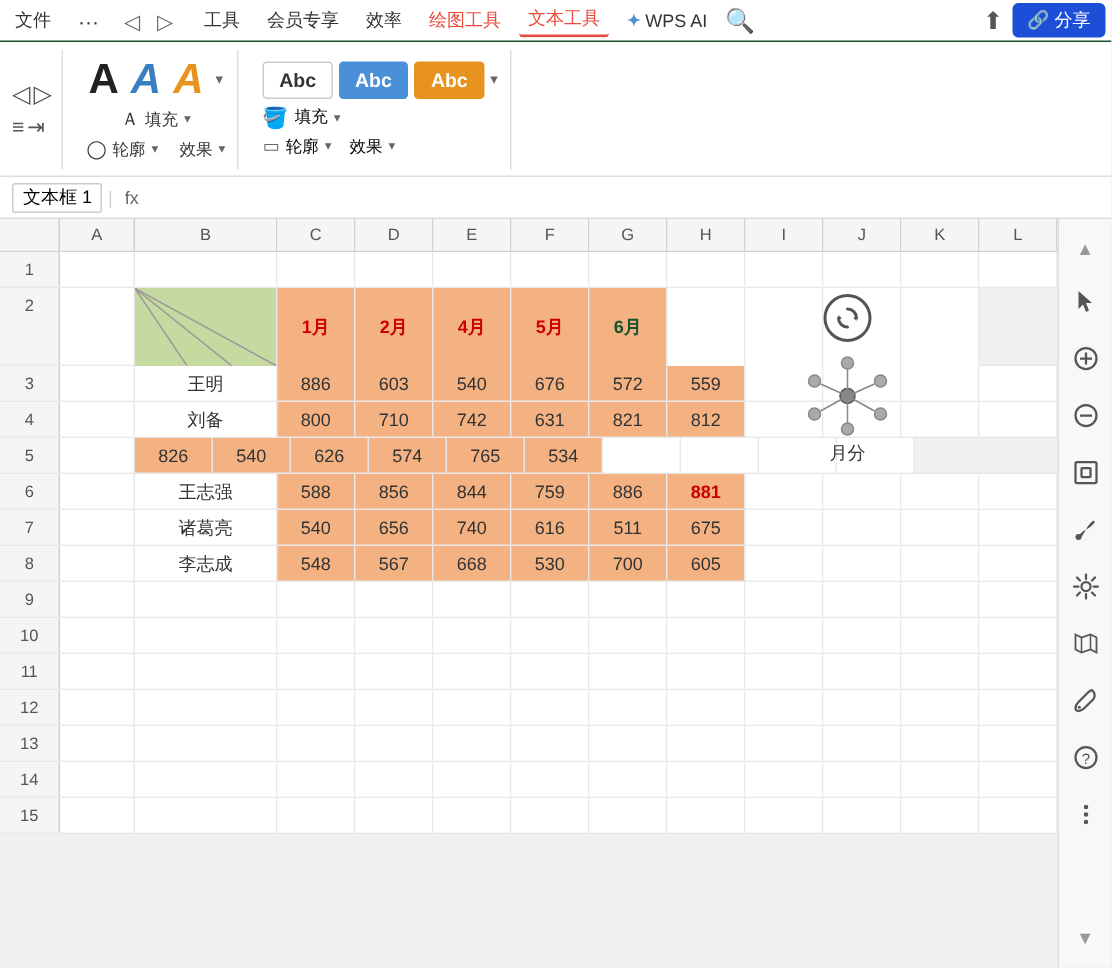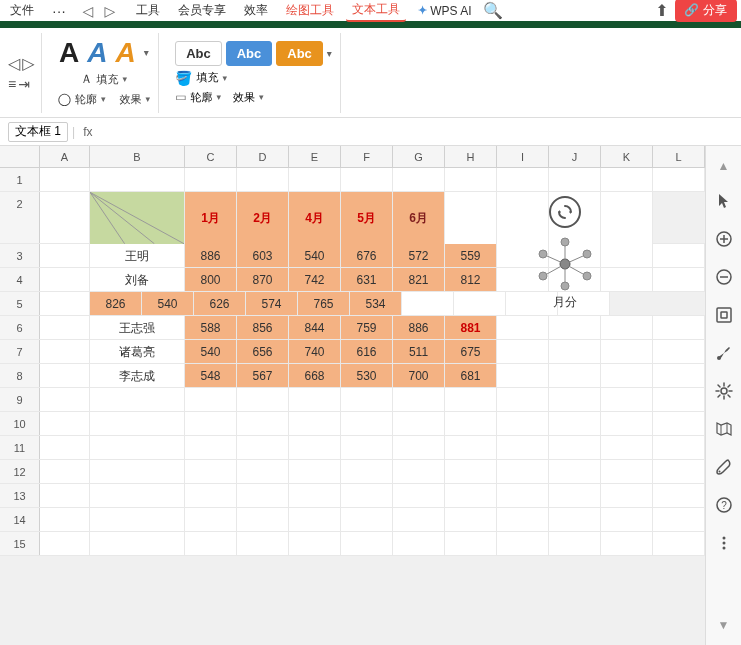--- a/index.html
+++ b/index.html
@@ -1,19 +1,19 @@
 <!DOCTYPE html>
 <html><head>
   <meta charset="utf-8">
   <style>
     * { margin: 0; padding: 0; box-sizing: border-box; }
     body { font-family: 'Microsoft YaHei', Arial, sans-serif; font-size: 12px; background: #f0f0f0; width: 741px; height: 645px; overflow: hidden; }
     .share-btn {
       margin-left: auto;
-      background: #ef4444;
+      background: #1d4ed8;
       color: white;
       border: none;
       border-radius: 4px;
       padding: 3px 10px;
       font-size: 12px;
       cursor: pointer;
     }
 
     
     .ribbon {
@@ -231,21 +231,21 @@
       align-items: center;
       justify-content: center;
       cursor: pointer;
       font-size: 14px;
       color: #666;
     }
 
     .ribbon-top {
       height: 28px;
       background: #fff;
-      border-bottom: 7px solid #14532d;
+      border-bottom: 1px solid #14532d;
       display: flex;
       align-items: center;
       padding: 0 4px;
       gap: 6px;
     }
     .menu-item {
       font-size: 12px;
       color: #333;
       padding: 2px 6px;
       cursor: pointer;
@@ -389,21 +389,21 @@
             <line x1="0" y1="0" x2="95" y2="52" stroke="#999" stroke-width="1"></line>
             <line x1="0" y1="0" x2="65" y2="52" stroke="#999" stroke-width="1"></line>
             <line x1="0" y1="0" x2="35" y2="52" stroke="#999" stroke-width="1"></line>
           </svg>
         </div>
 
         <div class="cell cell-orange-header col-c" style="height:52px;line-height:52px;color:#c00;font-weight:bold;">1月</div>
         <div class="cell cell-orange-header col-d" style="height:52px;line-height:52px;color:#c00;font-weight:bold;">2月</div>
         <div class="cell cell-orange-header col-f" style="height:52px;line-height:52px;color:#c00;font-weight:bold;">4月</div>
         <div class="cell cell-orange-header col-g" style="height:52px;line-height:52px;color:#c00;font-weight:bold;">5月</div>
-        <div class="cell cell-orange-header col-h" style="height:52px;line-height:52px;color:#7f1d1d;font-weight:bold;">6月</div>
+        <div class="cell cell-orange-header col-h" style="height:52px;line-height:52px;color:#14532d;font-weight:bold;">6月</div>
         <div class="cell cell-white col-i" style="height:52px;"></div>
         <div class="cell cell-white col-j" style="height:52px;"></div>
         <div class="cell cell-white col-k" style="height:52px;"></div>
         <div class="cell cell-white col-l" style="height:52px;"></div>
       </div>
 
       <div class="grid-row">
         <div class="row-header">3</div>
         <div class="cell cell-white col-a"></div>
         <div class="cell cell-white col-b cell-name">王明</div>
@@ -417,21 +417,21 @@
         <div class="cell cell-white col-j"></div>
         <div class="cell cell-white col-k"></div>
         <div class="cell cell-white col-l"></div>
       </div>
 
       <div class="grid-row">
         <div class="row-header">4</div>
         <div class="cell cell-white col-a"></div>
         <div class="cell cell-white col-b cell-name">刘备</div>
         <div class="cell cell-orange col-c">800</div>
-        <div class="cell cell-orange col-d">870</div>
+        <div class="cell cell-orange col-d">710</div>
         <div class="cell cell-orange col-e">742</div>
         <div class="cell cell-orange col-f">631</div>
         <div class="cell cell-orange col-g">821</div>
         <div class="cell cell-orange col-h">812</div>
         <div class="cell cell-white col-i"></div>
         <div class="cell cell-white col-j"></div>
         <div class="cell cell-white col-k"></div>
         <div class="cell cell-white col-l"></div>
       </div>
 
@@ -484,21 +484,21 @@
 
       <div class="grid-row">
         <div class="row-header">8</div>
         <div class="cell cell-white col-a"></div>
         <div class="cell cell-white col-b cell-name">李志成</div>
         <div class="cell cell-orange col-c">548</div>
         <div class="cell cell-orange col-d">567</div>
         <div class="cell cell-orange col-e">668</div>
         <div class="cell cell-orange col-f">530</div>
         <div class="cell cell-orange col-g">700</div>
-        <div class="cell cell-orange col-h">681</div>
+        <div class="cell cell-orange col-h">605</div>
         <div class="cell cell-white col-i"></div>
         <div class="cell cell-white col-j"></div>
         <div class="cell cell-white col-k"></div>
         <div class="cell cell-white col-l"></div>
       </div>
 
       <div class="grid-row">
         <div class="row-header">9</div>
         <div class="cell cell-white col-a"></div>
         <div class="cell cell-white col-b"></div>

